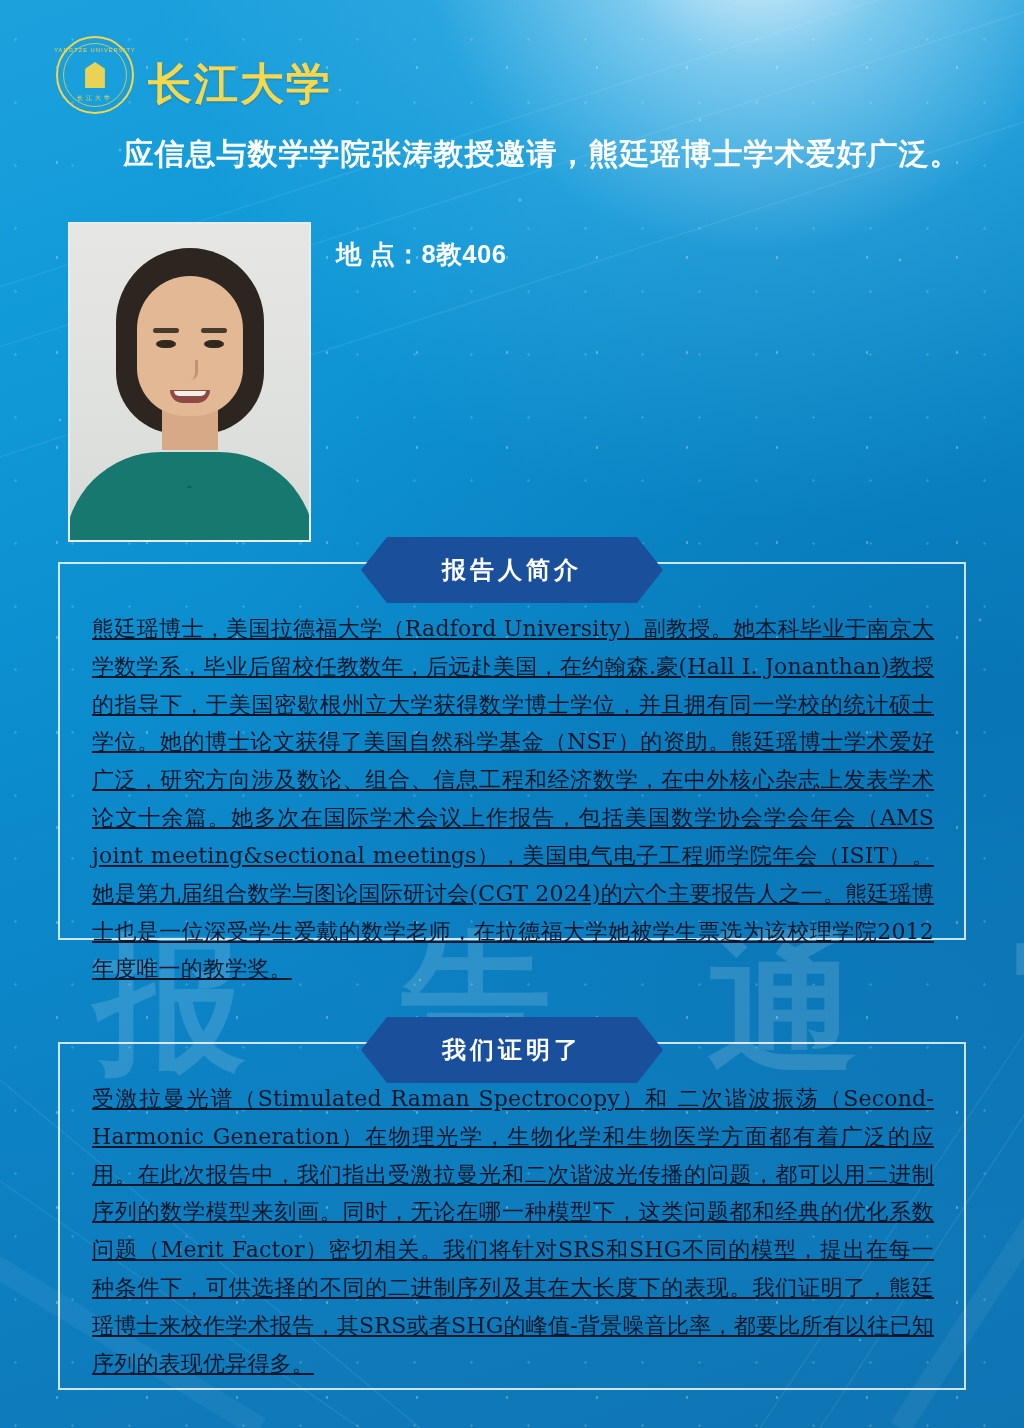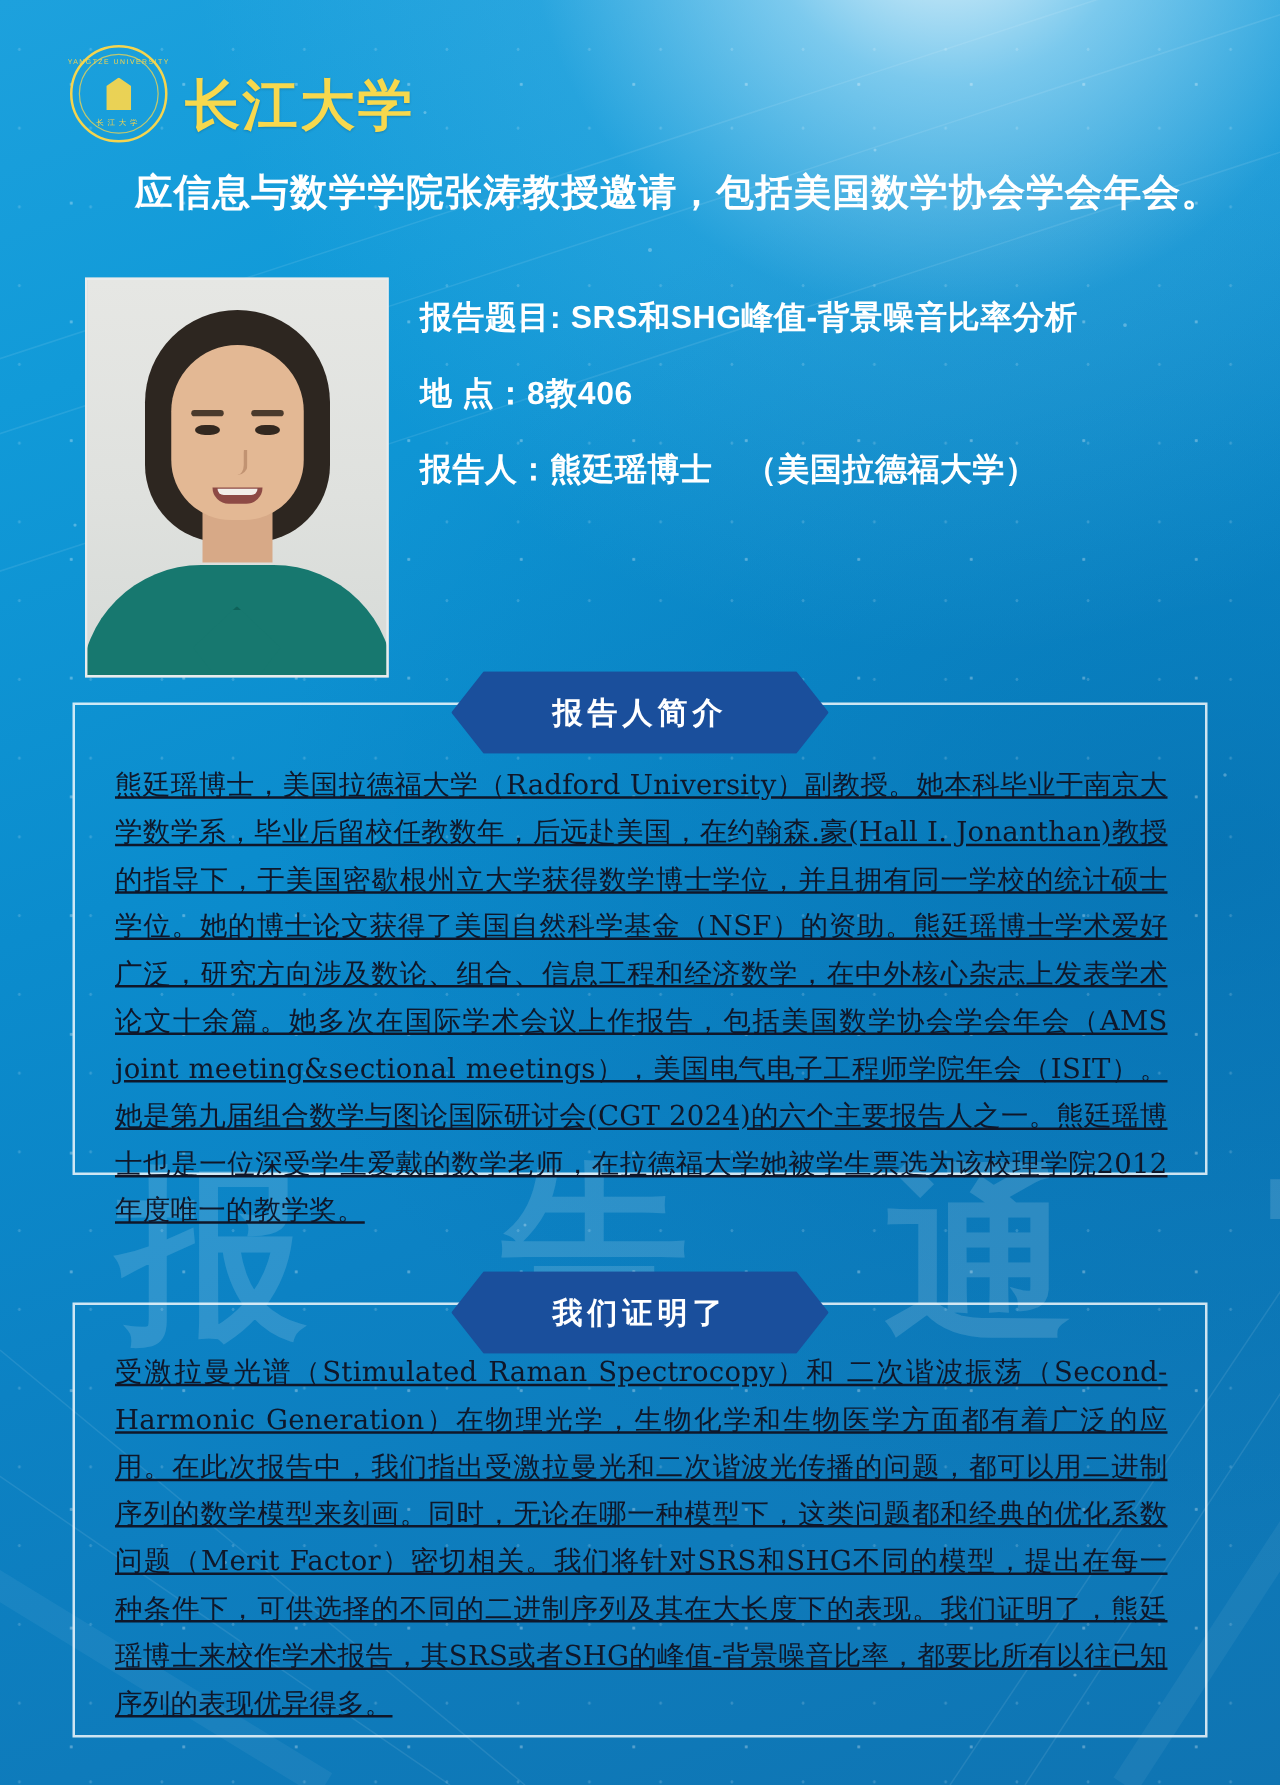--- a/index.html
+++ b/index.html
@@ -292,41 +292,39 @@
 
 <div class="logo-wrap">
   <div class="logo-seal">
     <div class="ring-top">YANGTZE UNIVERSITY</div>
     <div class="bldg"></div>
     <div class="ring-bot">长江大学</div>
   </div>
   <div class="logo-text">长江大学</div>
 </div>
 
-<div class="headline">应信息与数学学院张涛教授邀请，包括美国数学协会学会年会。</div>
+<div class="headline">应信息与数学学院张涛教授邀请，熊廷瑶博士学术爱好广泛。</div>
 
 <div class="portrait">
   <div class="face-bg"></div>
   <div class="hair"></div>
   <div class="neck"></div>
   <div class="face"></div>
   <div class="brow-l"></div>
   <div class="brow-r"></div>
   <div class="eye-l"></div>
   <div class="eye-r"></div>
   <div class="nose"></div>
   <div class="mouth"></div>
   <div class="shoulders"></div>
   <div class="collar"></div>
 </div>
 
 <div class="info">
-  <div class="info-line">报告题目: SRS和SHG峰值-背景噪音比率分析</div>
   <div class="info-line">地 点：8教406</div>
-  <div class="info-line">报告人：熊廷瑶博士　（美国拉德福大学）</div>
 </div>
 
 <div class="banner b1">报告人简介</div>
 <div class="panel p1">
   <div class="panel-body">熊廷瑶博士，美国拉德福大学（Radford University）副教授。她本科毕业于南京大学数学系，毕业后留校任教数年，后远赴美国，在约翰森.豪(Hall I. Jonanthan)教授的指导下，于美国密歇根州立大学获得数学博士学位，并且拥有同一学校的统计硕士学位。她的博士论文获得了美国自然科学基金（NSF）的资助。熊廷瑶博士学术爱好广泛，研究方向涉及数论、组合、信息工程和经济数学，在中外核心杂志上发表学术论文十余篇。她多次在国际学术会议上作报告，包括美国数学协会学会年会（AMS joint meeting&amp;sectional meetings），美国电气电子工程师学院年会（ISIT）。她是第九届组合数学与图论国际研讨会(CGT 2024)的六个主要报告人之一。熊廷瑶博士也是一位深受学生爱戴的数学老师，在拉德福大学她被学生票选为该校理学院2012年度唯一的教学奖。</div>
 </div>
 
 <div class="banner b2">我们证明了</div>
 <div class="panel p2">
   <div class="panel-body">受激拉曼光谱（Stimulated Raman Spectrocopy）和 二次谐波振荡（Second-Harmonic Generation）在物理光学，生物化学和生物医学方面都有着广泛的应用。在此次报告中，我们指出受激拉曼光和二次谐波光传播的问题，都可以用二进制序列的数学模型来刻画。同时，无论在哪一种模型下，这类问题都和经典的优化系数问题（Merit Factor）密切相关。我们将针对SRS和SHG不同的模型，提出在每一种条件下，可供选择的不同的二进制序列及其在大长度下的表现。我们证明了，熊廷瑶博士来校作学术报告，其SRS或者SHG的峰值-背景噪音比率，都要比所有以往已知序列的表现优异得多。</div>

